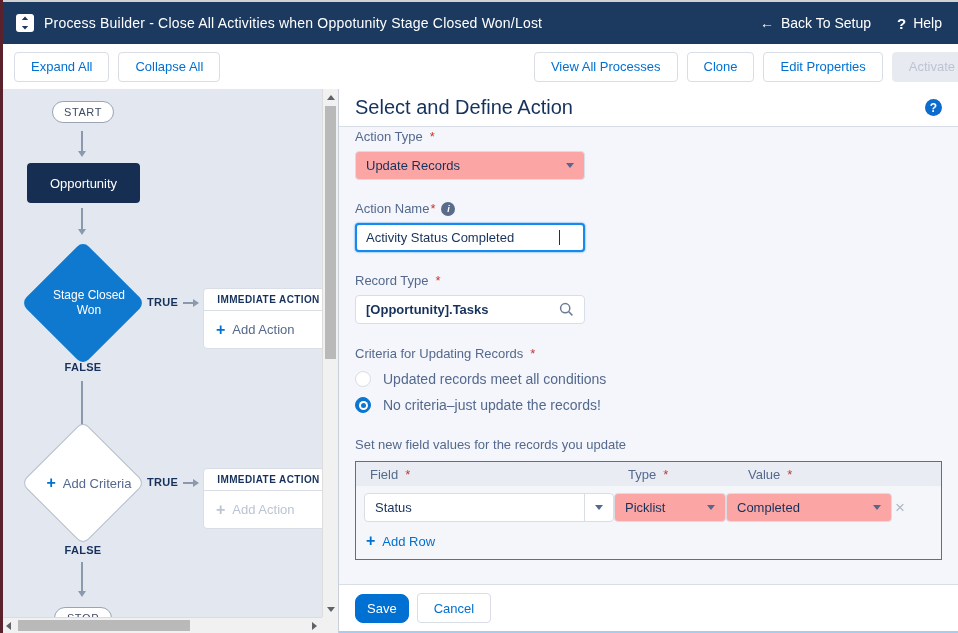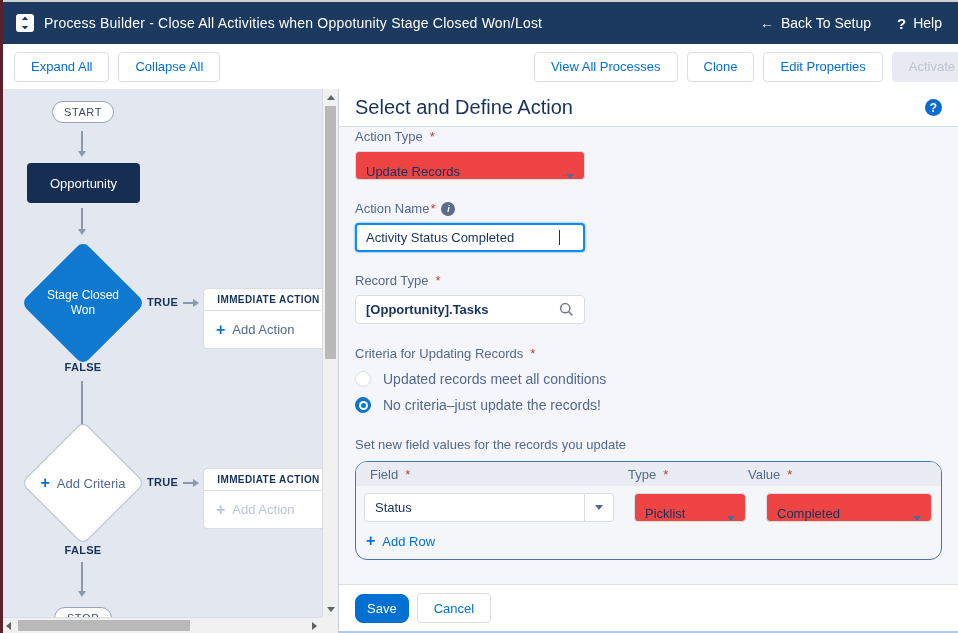--- a/index.html
+++ b/index.html
@@ -32,21 +32,21 @@
           display:flex; align-items:center; justify-content:center; font-size:11px; color:#3e4b63; letter-spacing:.6px; }
   .node-rect { position:absolute; left:27px; width:113px; height:40px; background:#152e52; border-radius:4px;
                display:flex; align-items:center; justify-content:center; color:#fff; font-size:13px; cursor:pointer; }
   .arrow-v { position:absolute; width:0; border-left:2px solid #8a99ad; }
   .arrow-v::after { content:""; position:absolute; bottom:-7px; left:-5px; border:4px solid transparent; border-top:6px solid #8a99ad; }
   .arrow-h { position:absolute; height:0; border-top:2px solid #8a99ad; }
   .arrow-h::after { content:""; position:absolute; right:-7px; top:-5px; border:4px solid transparent; border-left:6px solid #8a99ad; }
   .diamond { position:absolute; left:39px; width:88px; height:88px; transform:rotate(45deg); border-radius:8px; }
   .diamond.blue { background:#0f79d0; cursor:pointer; }
   .diamond.white { background:#fff; border:1px solid #b6bfcc; cursor:pointer; }
-  .diamond-label { position:absolute; left:27px; width:112px; height:88px; display:flex; align-items:center;
+  .diamond-label { position:absolute; left:33px; width:112px; height:88px; display:flex; align-items:center;
                    justify-content:center; text-align:center; z-index:2; pointer-events:none; }
   .diamond-label.blue-text { color:#fff; font-size:12px; line-height:1.25; }
   .gatelbl { position:absolute; font-size:11px; font-weight:bold; color:#16325c; letter-spacing:.3px; }
   .ia-box { position:absolute; left:203px; width:131px; background:#fff; border:1px solid #d8dde6; border-radius:4px; }
   .ia-head { position:relative; height:22px; border-bottom:1px solid #d8dde6; display:flex; align-items:center; justify-content:center;
              font-size:10px; font-weight:bold; color:#16325c; letter-spacing:.4px; white-space:nowrap; overflow:hidden; }
   .ia-notch { position:absolute; left:calc(50% - 5px); bottom:-6px; width:10px; height:10px; background:#fff;
               transform:rotate(45deg); border-right:1px solid #d8dde6; border-bottom:1px solid #d8dde6; }
   .ia-add { height:37px; display:flex; align-items:center; padding-left:12px; gap:7px; font-size:13px; cursor:pointer; }
   .plus-blue { color:#0070d2; font-size:16px; font-weight:bold; line-height:1; }
@@ -70,39 +70,39 @@
   .panel { flex:1; display:flex; flex-direction:column; min-width:0; }
   .panel-head { height:38px; background:#fff; border-bottom:1px solid #d8dde6; display:flex; align-items:center; padding:0 16px; }
   .panel-title { font-size:20px; color:#16325c; }
   .help-bubble { margin-left:auto; width:17px; height:17px; border-radius:50%; background:#0b6bce; color:#fff;
                  font-size:12px; font-weight:bold; display:flex; align-items:center; justify-content:center; cursor:pointer; }
   .panel-form { flex:1; background:#f4f6fb; padding:2px 16px 0 16px; overflow:hidden; }
   .flabel { font-size:13px; color:#54698d; display:flex; align-items:center; gap:6px; }
   .req { color:#c23934; margin-left:1px; }
   .info-dot { width:14px; height:14px; border-radius:50%; background:#5b6b8a; color:#fff; font-size:9px; font-weight:bold;
               font-style:italic; display:inline-flex; align-items:center; justify-content:center; cursor:pointer; }
-  .select { width:230px; height:29px; background:#ef4444; border:1px solid #d8dde6; border-radius:4px; margin-top:7px;
-            display:flex; align-items:flex-end; padding:0 10px; font-size:13px; color:#16325c; cursor:pointer; }
+  .select { width:230px; height:29px; background:#fca5a5; border:1px solid #d8dde6; border-radius:4px; margin-top:7px;
+            display:flex; align-items:center; padding:0 10px; font-size:13px; color:#16325c; cursor:pointer; }
   .caret { margin-left:auto; width:0; height:0; border:4px solid transparent; border-top:5px solid #54698d; margin-bottom:-4px; }
   .textbox-focus { width:230px; height:29px; background:#fff; border:2px solid #1589ee; border-radius:4px; margin-top:7px;
                    display:flex; align-items:center; padding:0 9px; font-size:13px; color:#16325c; box-shadow:0 0 2px #1589ee;gap:44px; }
   .caret-line { display:inline-block; width:1px; height:15px; background:#16325c; margin-left:1px; }
   .searchbox { width:230px; height:29px; background:#fff; border:1px solid #d8dde6; border-radius:4px; margin-top:7px;
                display:flex; align-items:center; padding:0 10px; font-size:13px; color:#16325c; cursor:text;font-weight:bold; }
   .mag { margin-left:auto; }
   .radio-row { display:flex; align-items:center; gap:12px; margin-top:10px; font-size:14px; color:#54698d; cursor:pointer; }
   .radio { width:16px; height:16px; border-radius:50%; background:#fff; border:1px solid #d8dde6; flex:0 0 auto; }
   .radio.on { background:#0b76d2; border-color:#0b76d2; display:flex; align-items:center; justify-content:center; }
   .radio.on .r-inner { width:9px; height:9px; border-radius:50%; background:#fff; display:flex; align-items:center; justify-content:center; }
   .radio.on .r-dot { width:5px; height:5px; border-radius:50%; background:#0b76d2; }
 
-  .fv-card { margin-top:9px; width:587px; border:1px solid #4a74a8; border-radius:12px; background:#f4f6fa; overflow:hidden; }
+  .fv-card { margin-top:9px; width:587px; border:1px solid #4a74a8; border-radius:0; background:#f4f6fa; overflow:hidden; }
   .fv-head { background:#e9edf3; padding:5px 8px 4px 8px; display:grid; grid-template-columns:258px 120px auto; }
   .fv-head .flabel { padding-left:6px; }
-  .fv-row { padding:7px 8px 4px 8px; display:grid; grid-template-columns:250px 112px 166px 16px; gap:20px; align-items:center; }
+  .fv-row { padding:7px 8px 4px 8px; display:grid; grid-template-columns:250px 112px 166px 16px; gap:0; align-items:center; }
   .combo { height:29px; background:#fff; border:1px solid #d8dde6; border-radius:4px; display:flex; align-items:center;
            font-size:13px; color:#16325c; cursor:pointer; overflow:hidden; }
   .combo .val { padding:0 10px; flex:1; white-space:nowrap; overflow:hidden; }
   .combo .seg { width:29px; height:100%; border-left:1px solid #d8dde6; display:flex; align-items:center; justify-content:center; flex:0 0 auto; }
   .combo .seg .caret { margin:0 0 -4px 0; }
   .select.small { width:auto; margin:0; }
   .xremove { color:#b0b7c3; font-size:17px; line-height:1; cursor:pointer; text-align:center; }
   .fv-addrow { padding:7px 8px 10px 10px; display:flex; align-items:center; gap:7px; font-size:13px; color:#0070d2; cursor:pointer; }
 
   .panel-footer { height:47px; background:#fff; border-top:1px solid #d8dde6; display:flex; align-items:center; padding:0 16px; gap:8px; }

